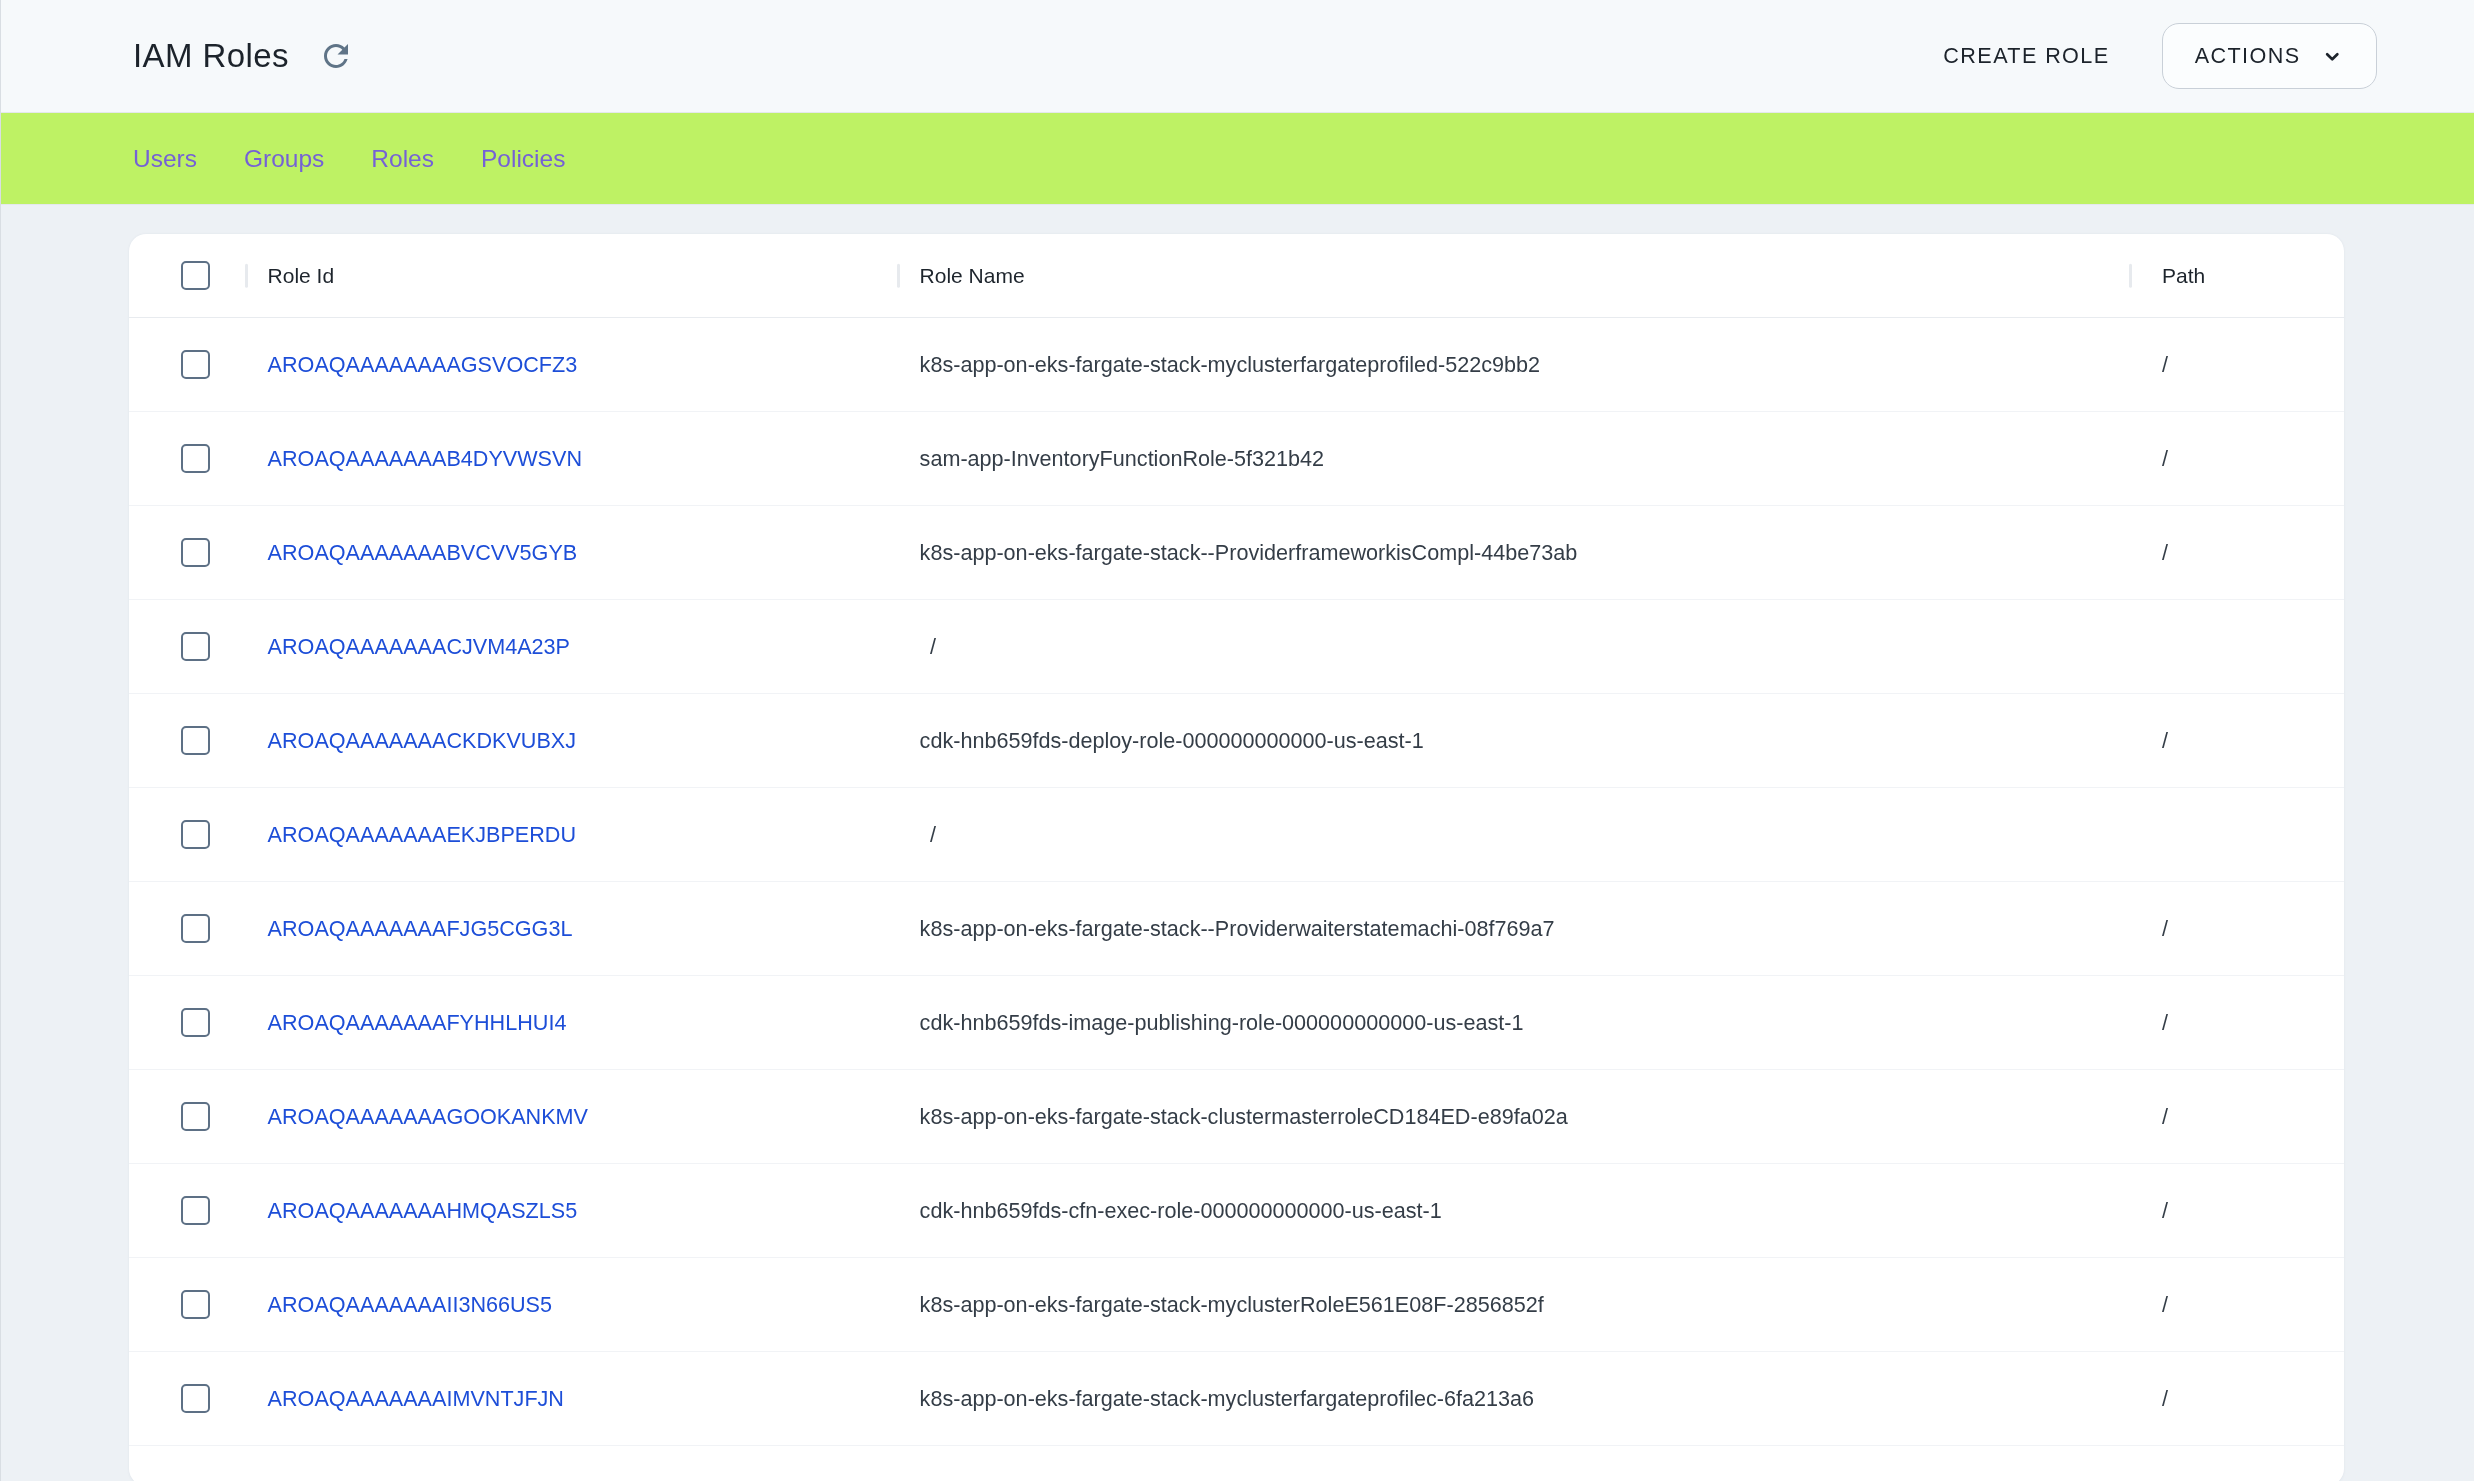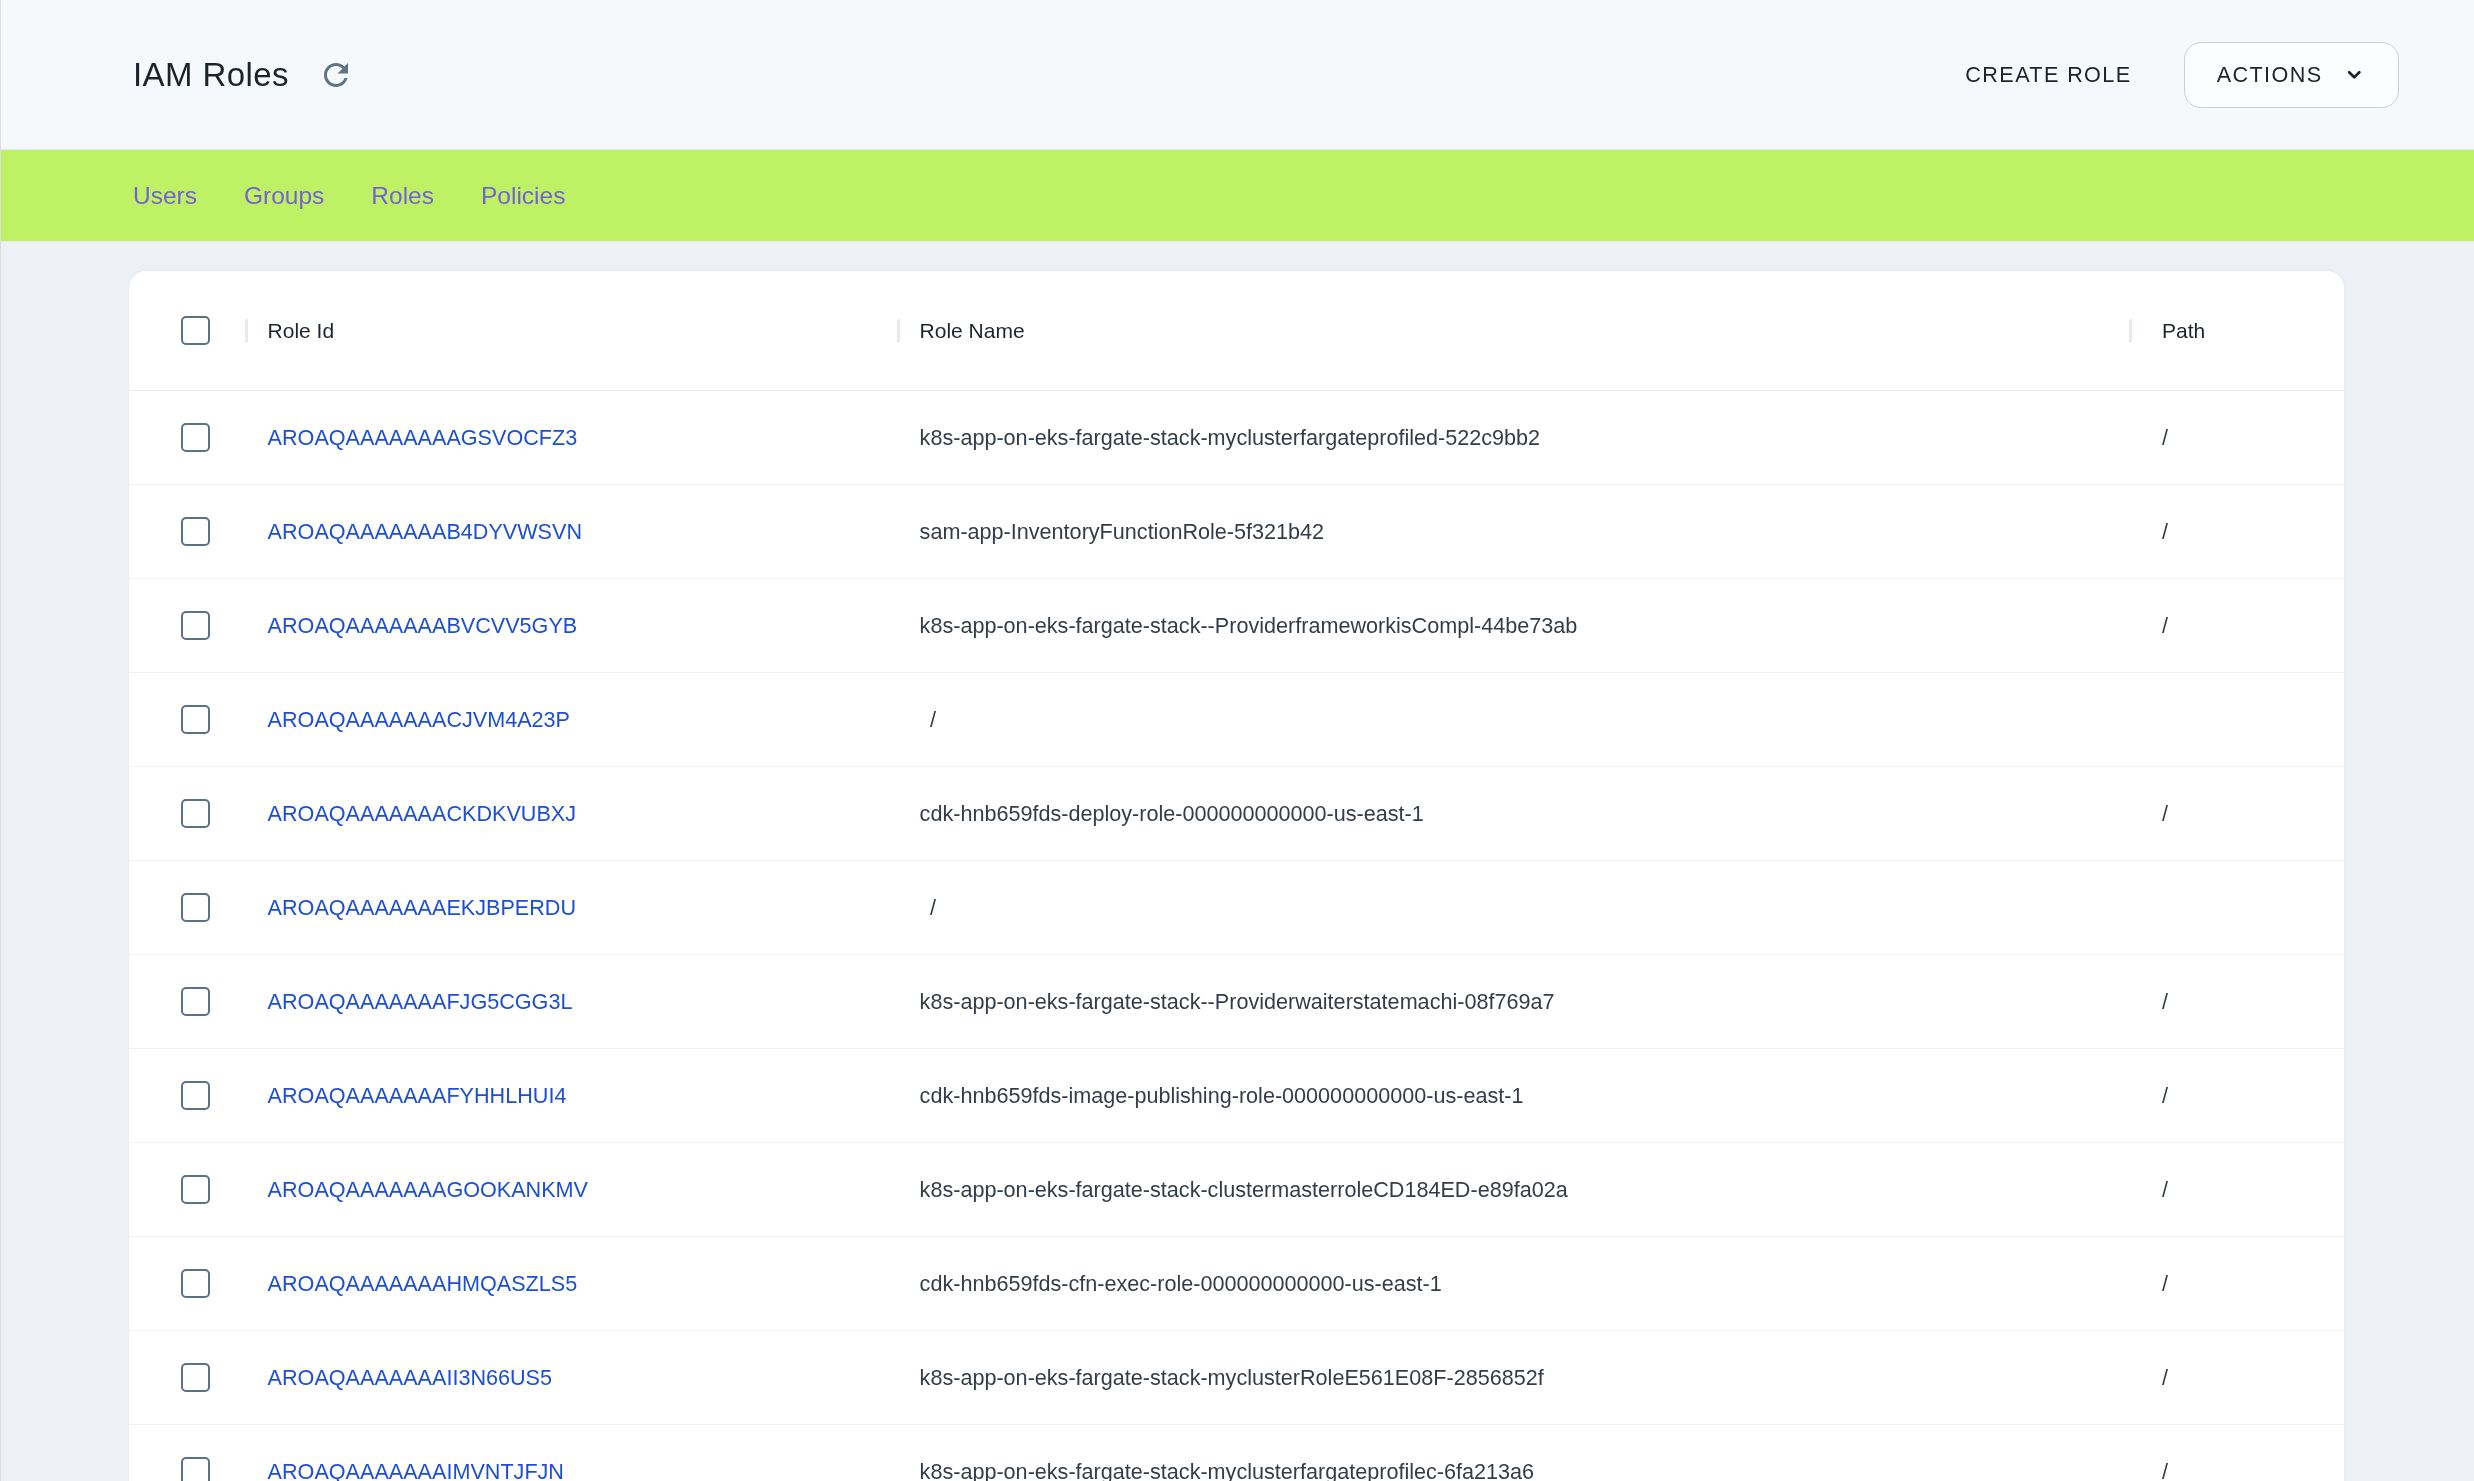--- a/index.html
+++ b/index.html
@@ -7,23 +7,23 @@
   body { font-family:"Liberation Sans", sans-serif; }
 
   .viewport{
     position:relative; width:2475px; height:1481px;
     background:#edf1f5; overflow:hidden;
     border-left:0.7px solid #d9dee3;
   }
 
   
   .app-header{
-    height:150px; background:#f6f9fb; border-bottom:0.7px solid #e4e8ec;
+    height:113px; background:#f6f9fb; border-bottom:0.7px solid #e4e8ec;
     display:flex; align-items:center; justify-content:space-between;
-    padding:0 76px 0 132px;
+    padding:0 98px 0 132px;
   }
   .title-wrap{ display:flex; align-items:center; gap:24.5px; }
   .page-title{ font-size:33px; font-weight:400; color:#1c232b; letter-spacing:0.4px; }
   .icon-btn{ background:none; border:none; cursor:pointer; display:flex; align-items:center; padding:4.3px; }
   .icon-btn svg{ width:36px; height:36px; fill:#5f7487; }
 
   .header-actions{ display:flex; align-items:center; gap:45px; }
   .text-btn{
     background:none; border:none; cursor:pointer;
     font-family:"Liberation Sans", sans-serif;
@@ -59,21 +59,21 @@
     background:#ffffff; border-radius:17.3px;
     box-shadow:0 0.7px 2.9px rgba(23,43,77,0.06);
     height:1252px; overflow:hidden;
   }
 
   .grid-row{
     display:grid;
     grid-template-columns:117px 652px 1232px 1fr;
     align-items:center;
   }
-  .thead{ height:120px; border-bottom:0.7px solid #e8ebef; }
+  .thead{ height:84px; border-bottom:0.7px solid #e8ebef; }
   .trow{ height:94px; border-bottom:0.7px solid #f1f3f6; }
 
   .cb-cell{ display:flex; align-items:center; }
   .checkbox{
     width:29px; height:29px; margin-left:52px;
     border:2.9px solid #5d7085; border-radius:5px; background:#fff; cursor:pointer;
     flex:none;
   }
 
   .th{ position:relative; padding-left:21.6px; font-size:21px; color:#1d242c; }

